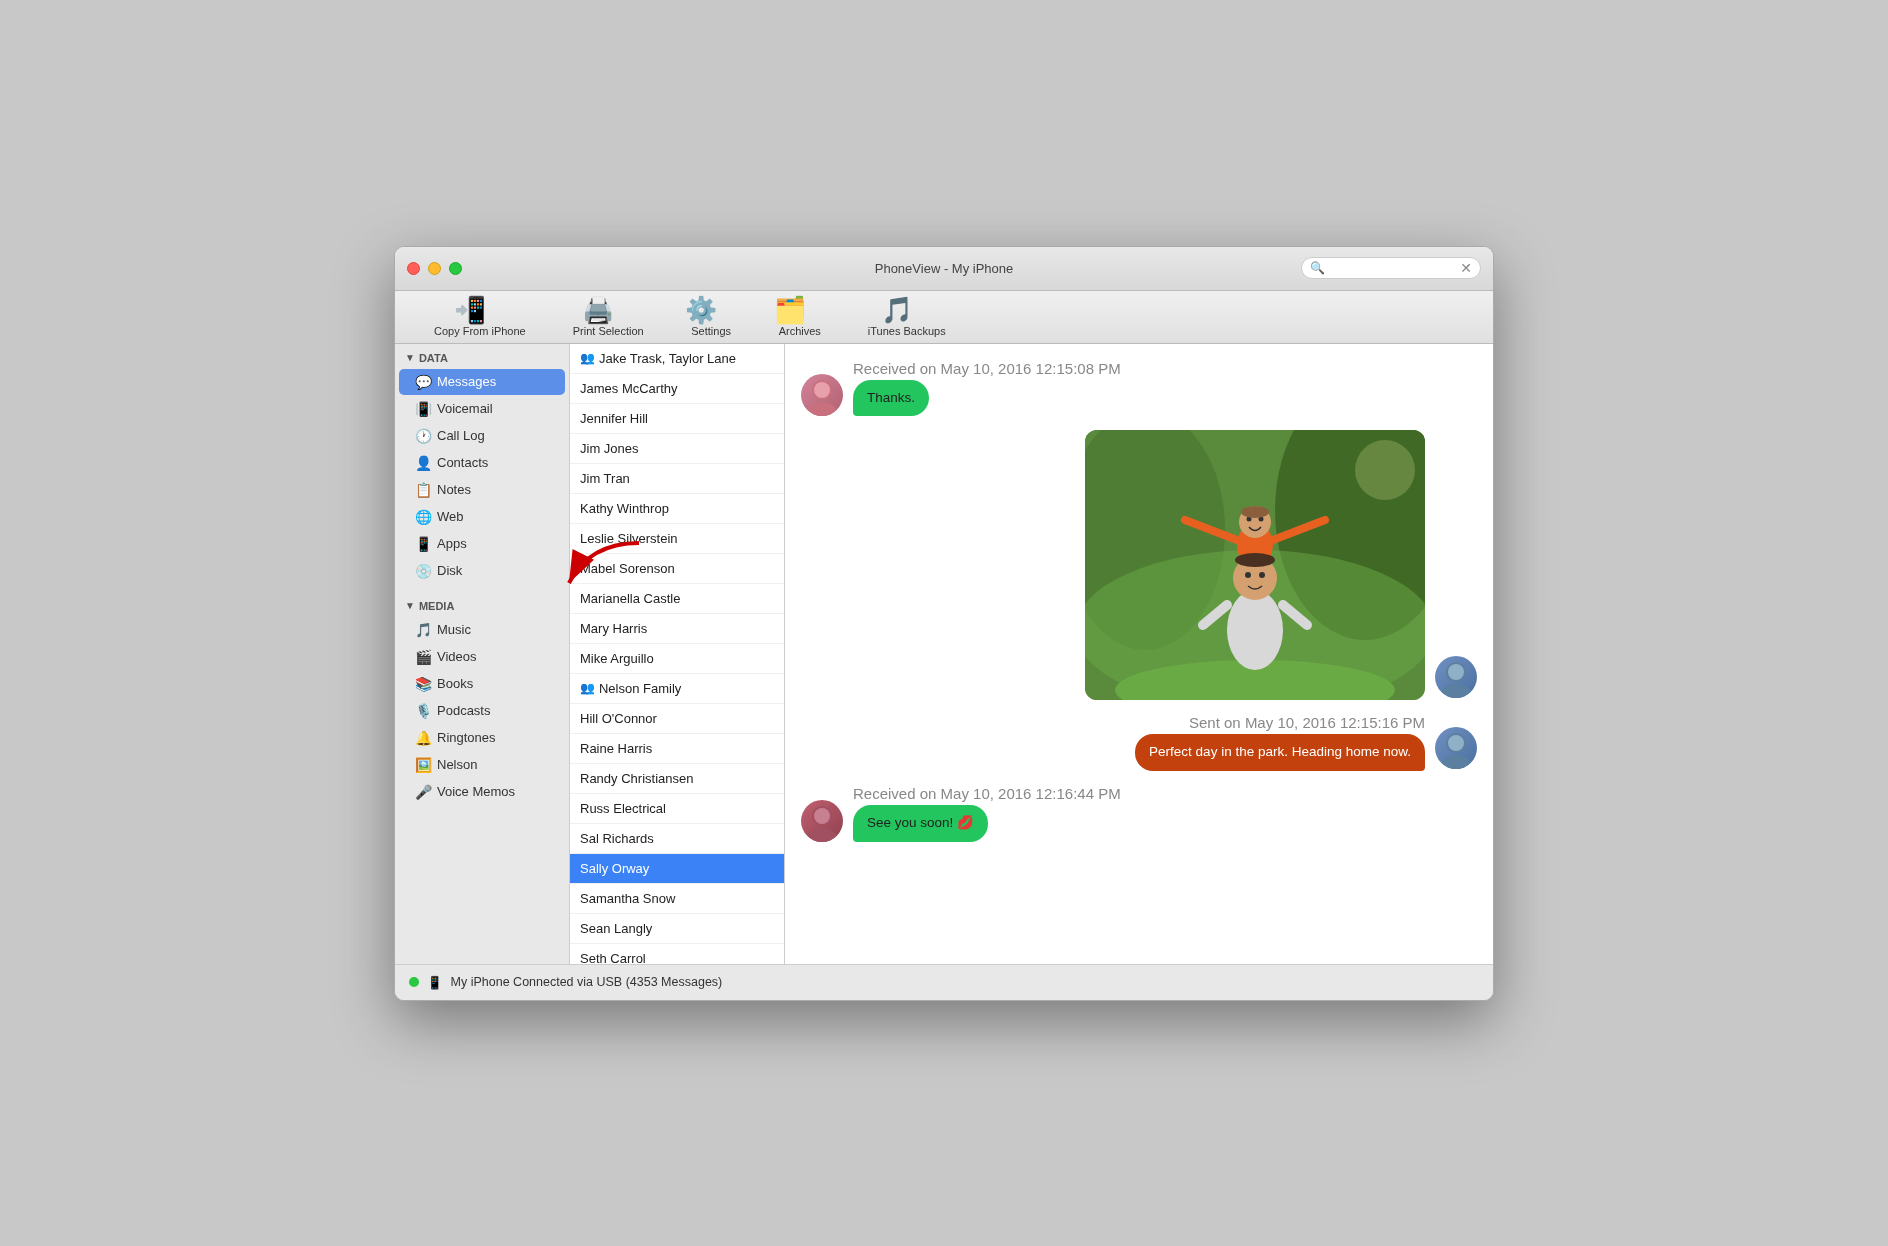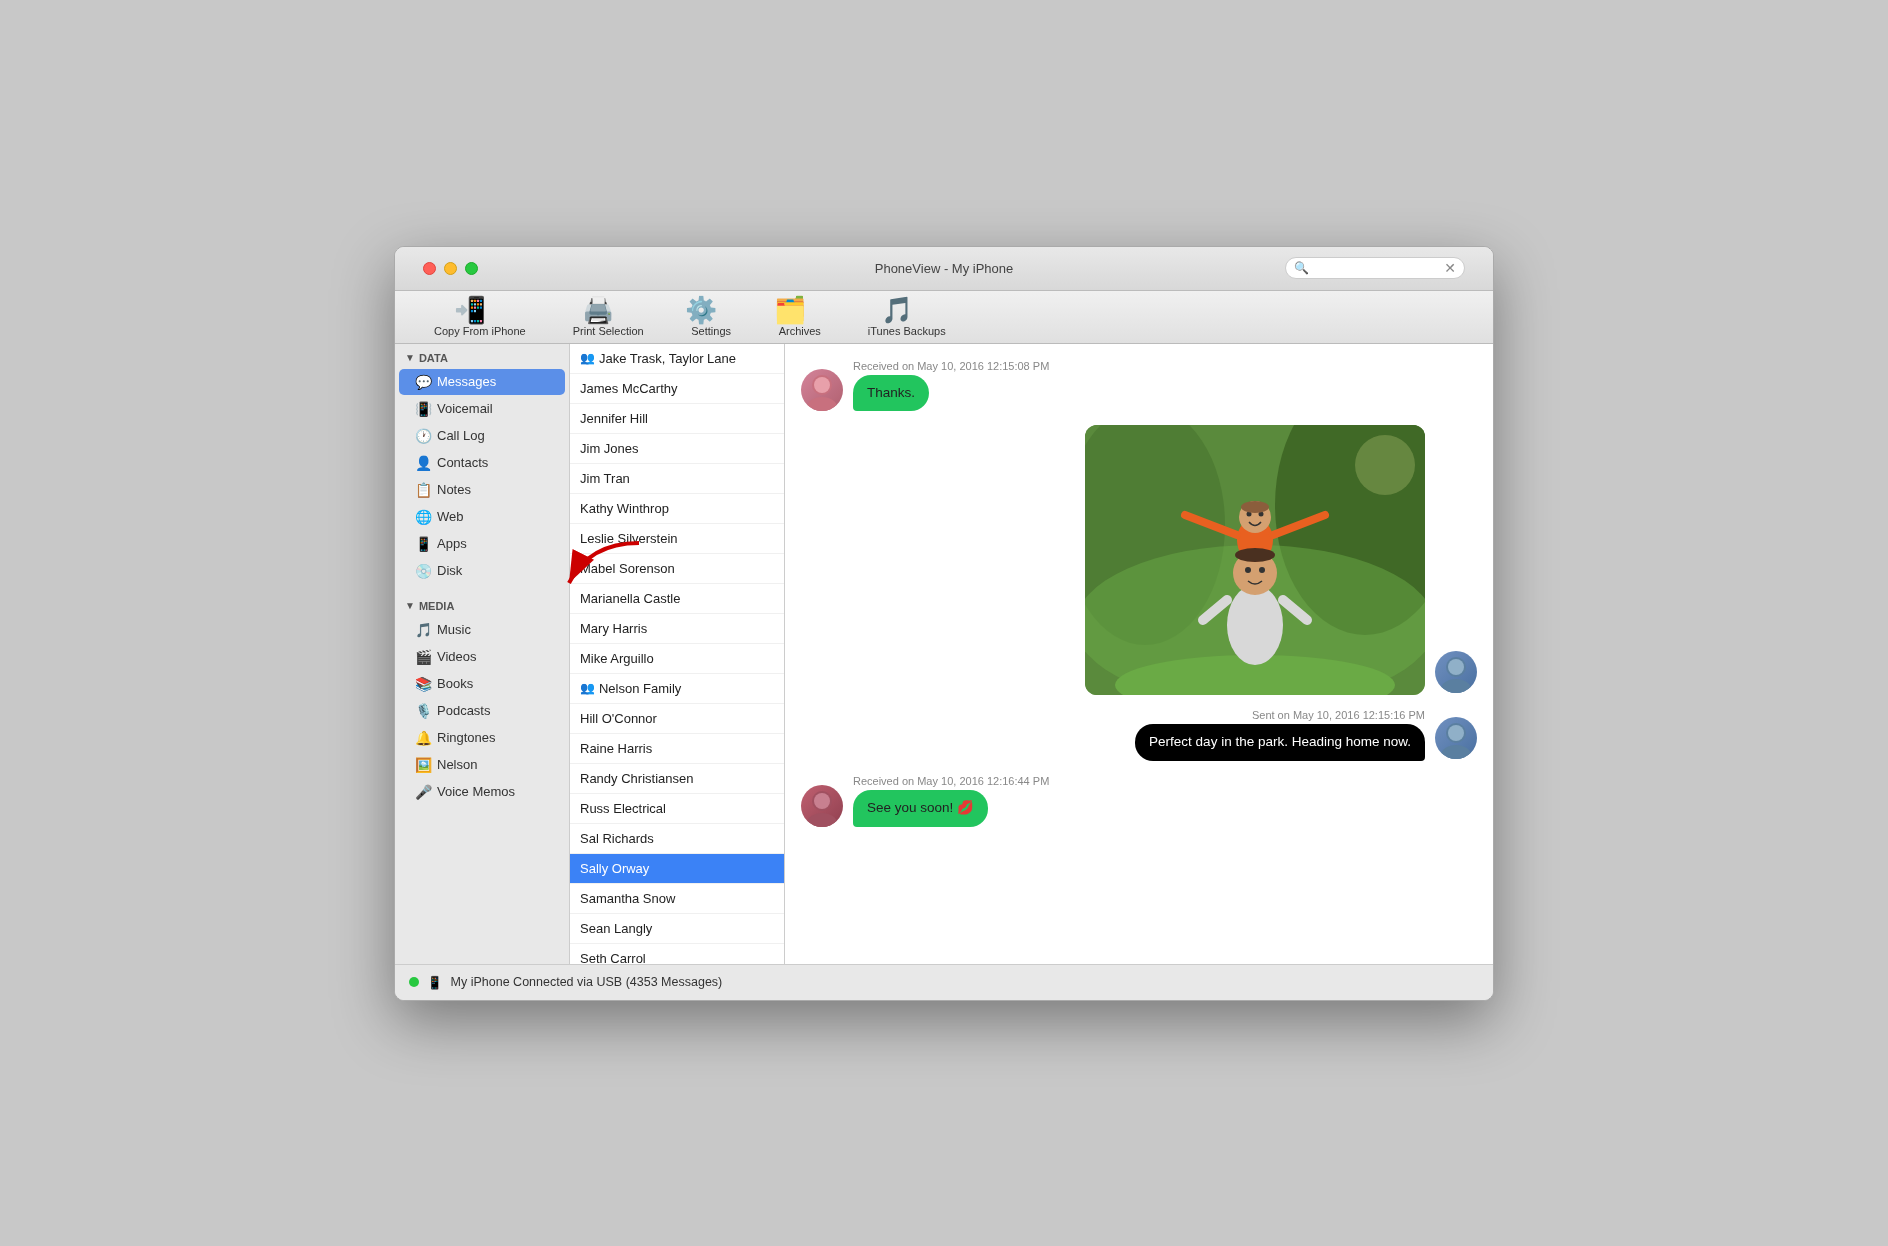--- a/index.html
+++ b/index.html
@@ -17,21 +17,21 @@
       border-radius: 10px;
       box-shadow: 0 20px 60px rgba(0,0,0,0.4);
       overflow: hidden;
       border: 1px solid #aaa;
     }
     .titlebar {
       background: linear-gradient(to bottom, #e8e8e8, #d8d8d8);
       height: 44px;
       display: flex;
       align-items: center;
-      padding: 0 28px;
+      padding: 0 12px;
       border-bottom: 1px solid #bbb;
       position: relative;
       gap: 40px;
     }
     .window-controls {
       display: flex;
       gap: 8px;
       align-items: center;
     }
     .wc-btn {
@@ -203,30 +203,30 @@
       justify-content: center;
       font-size: 18px;
       color: white;
       flex-shrink: 0;
     }
 
     .bubble-wrap { display: flex; flex-direction: column; max-width: 480px; }
     .bubble-wrap.sent { align-items: flex-end; }
     .bubble-wrap.received { align-items: flex-start; }
 
-    .msg-meta { font-size: 11px; color: #888; margin-bottom: 3px; }
+    .msg-meta { font-size: 15px; color: #888; margin-bottom: 3px; }
 
     .bubble {
       padding: 9px 14px;
       border-radius: 18px;
       font-size: 13.5px;
       line-height: 1.4;
     }
     .bubble.received { background: #22c55e; color: #222; border-bottom-left-radius: 4px; }
-    .bubble.sent { background: #000000; color: white; border-bottom-right-radius: 4px; }
+    .bubble.sent { background: #c2410c; color: white; border-bottom-right-radius: 4px; }
 
     .photo-bubble {
       border-radius: 12px;
       overflow: hidden;
       max-width: 340px;
       position: relative;
     }
     .photo-bubble-img {
       width: 340px;
       height: 270px;

